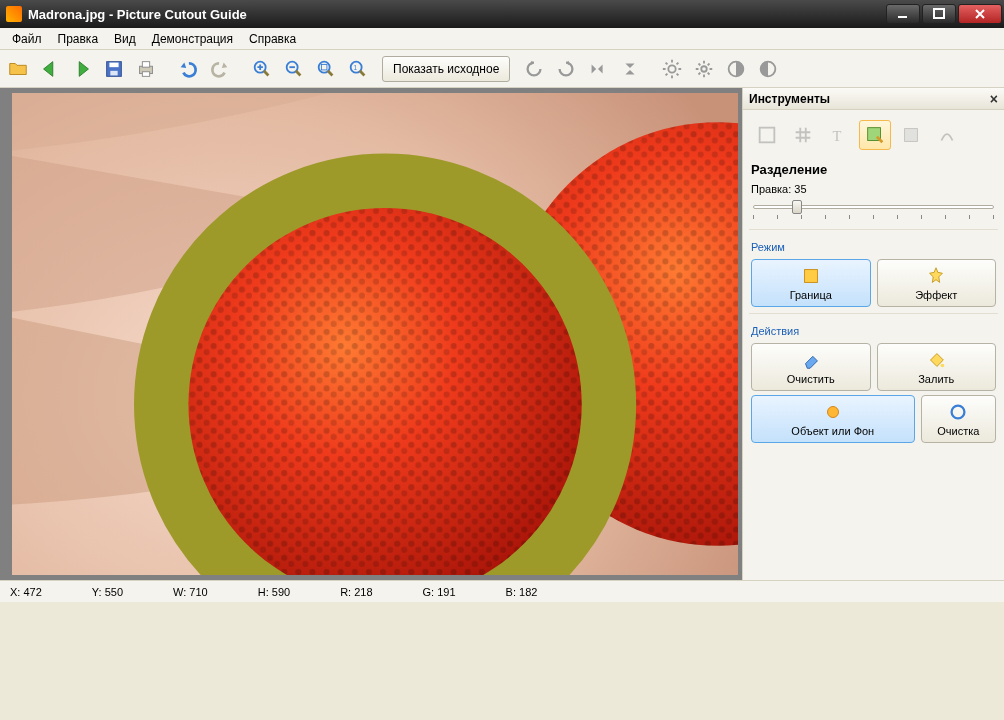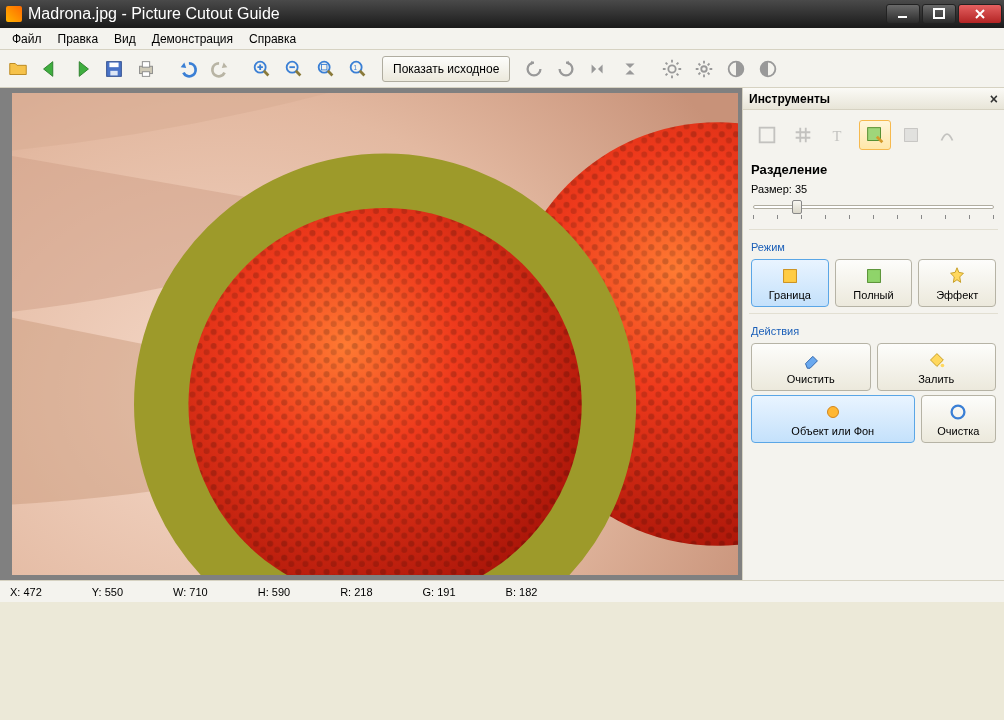--- a/index.html
+++ b/index.html
@@ -1,21 +1,21 @@
 <!DOCTYPE html>
 <html><head>
 <meta charset="utf-8">
 <style>
 * { box-sizing: border-box; margin: 0; padding: 0; }
 body { font-family: Tahoma, Arial, sans-serif; font-size: 11px; background: #ece9d8; width: 1004px; height: 720px; overflow: hidden; }
 
 
 .titlebar { height: 28px; background: linear-gradient(#4a4a4a, #1a1a1a); display: flex; align-items: center; padding: 0 2px 0 6px; color: #fff; }
 .titlebar .app-icon { width: 16px; height: 16px; margin-right: 6px; background: linear-gradient(45deg,#ffb400,#ff6a00); border-radius: 2px; }
-.titlebar .title { flex: 1; font-size: 16px; }
+.titlebar .title { flex: 1; font-size: 13px; font-weight: bold; }
 .win-btns { display: flex; gap: 2px; }
 .win-btn { width: 34px; height: 20px; border: 1px solid #222; border-radius: 3px; display:flex; align-items:center; justify-content:center; }
 .win-min, .win-max { background: linear-gradient(#6a6a6a,#2a2a2a); }
 .win-close { background: linear-gradient(#e46060,#b32424); width: 44px; }
 .win-btn svg { width: 14px; height: 14px; }
 
 
 .menubar { height: 22px; background: #f4f3ee; display:flex; align-items:center; padding: 0 4px; border-bottom: 1px solid #d6d2c2; font-size: 12px; }
 .menubar span { padding: 19px 8px; }
 
@@ -298,21 +298,21 @@
           </div>
         <div class="tool-tab disabled">
             <svg viewBox="0 0 24 24">
               <path d="M6 18 Q12 4 18 18" fill="none" stroke="#888" stroke-width="2"></path>
             </svg>
           </div>
       </div>
 
       <div class="section-title">Разделение</div>
       <div class="size-row">
-        <span>Размер:</span>
+        <span>Правка:</span>
         <span>35</span>
       </div>
       <div class="slider">
         <div class="slider-track"></div>
         <div class="slider-thumb" id="slider-thumb" style="left: 16%;"></div>
         <div class="slider-ticks">
             <i></i>
             <i></i>
             <i></i>
             <i></i>
@@ -328,28 +328,20 @@
 
       <div class="group-label">Режим</div>
       <div class="btn-row">
         <div class="pbtn active">
           <span class="ico">
               <svg viewBox="0 0 24 24">
                 <rect x="5" y="5" width="14" height="14" fill="#ffcc44" stroke="#c98a12"></rect>
               </svg>
             </span>
           <span>Граница</span>
-        </div>
-        <div class="pbtn">
-          <span class="ico">
-              <svg viewBox="0 0 24 24">
-                <rect x="5" y="5" width="14" height="14" fill="#8fd46a" stroke="#4f8a2b"></rect>
-              </svg>
-            </span>
-          <span>Полный</span>
         </div>
         <div class="pbtn">
           <span class="ico">
               <svg viewBox="0 0 24 24">
                 <path d="M12 3l2 5 5 1-4 4 1 6-4-3-4 3 1-6-4-4 5-1z" fill="#ffd85e" stroke="#c49a20"></path>
               </svg>
             </span>
           <span>Эффект</span>
         </div>
       </div>

